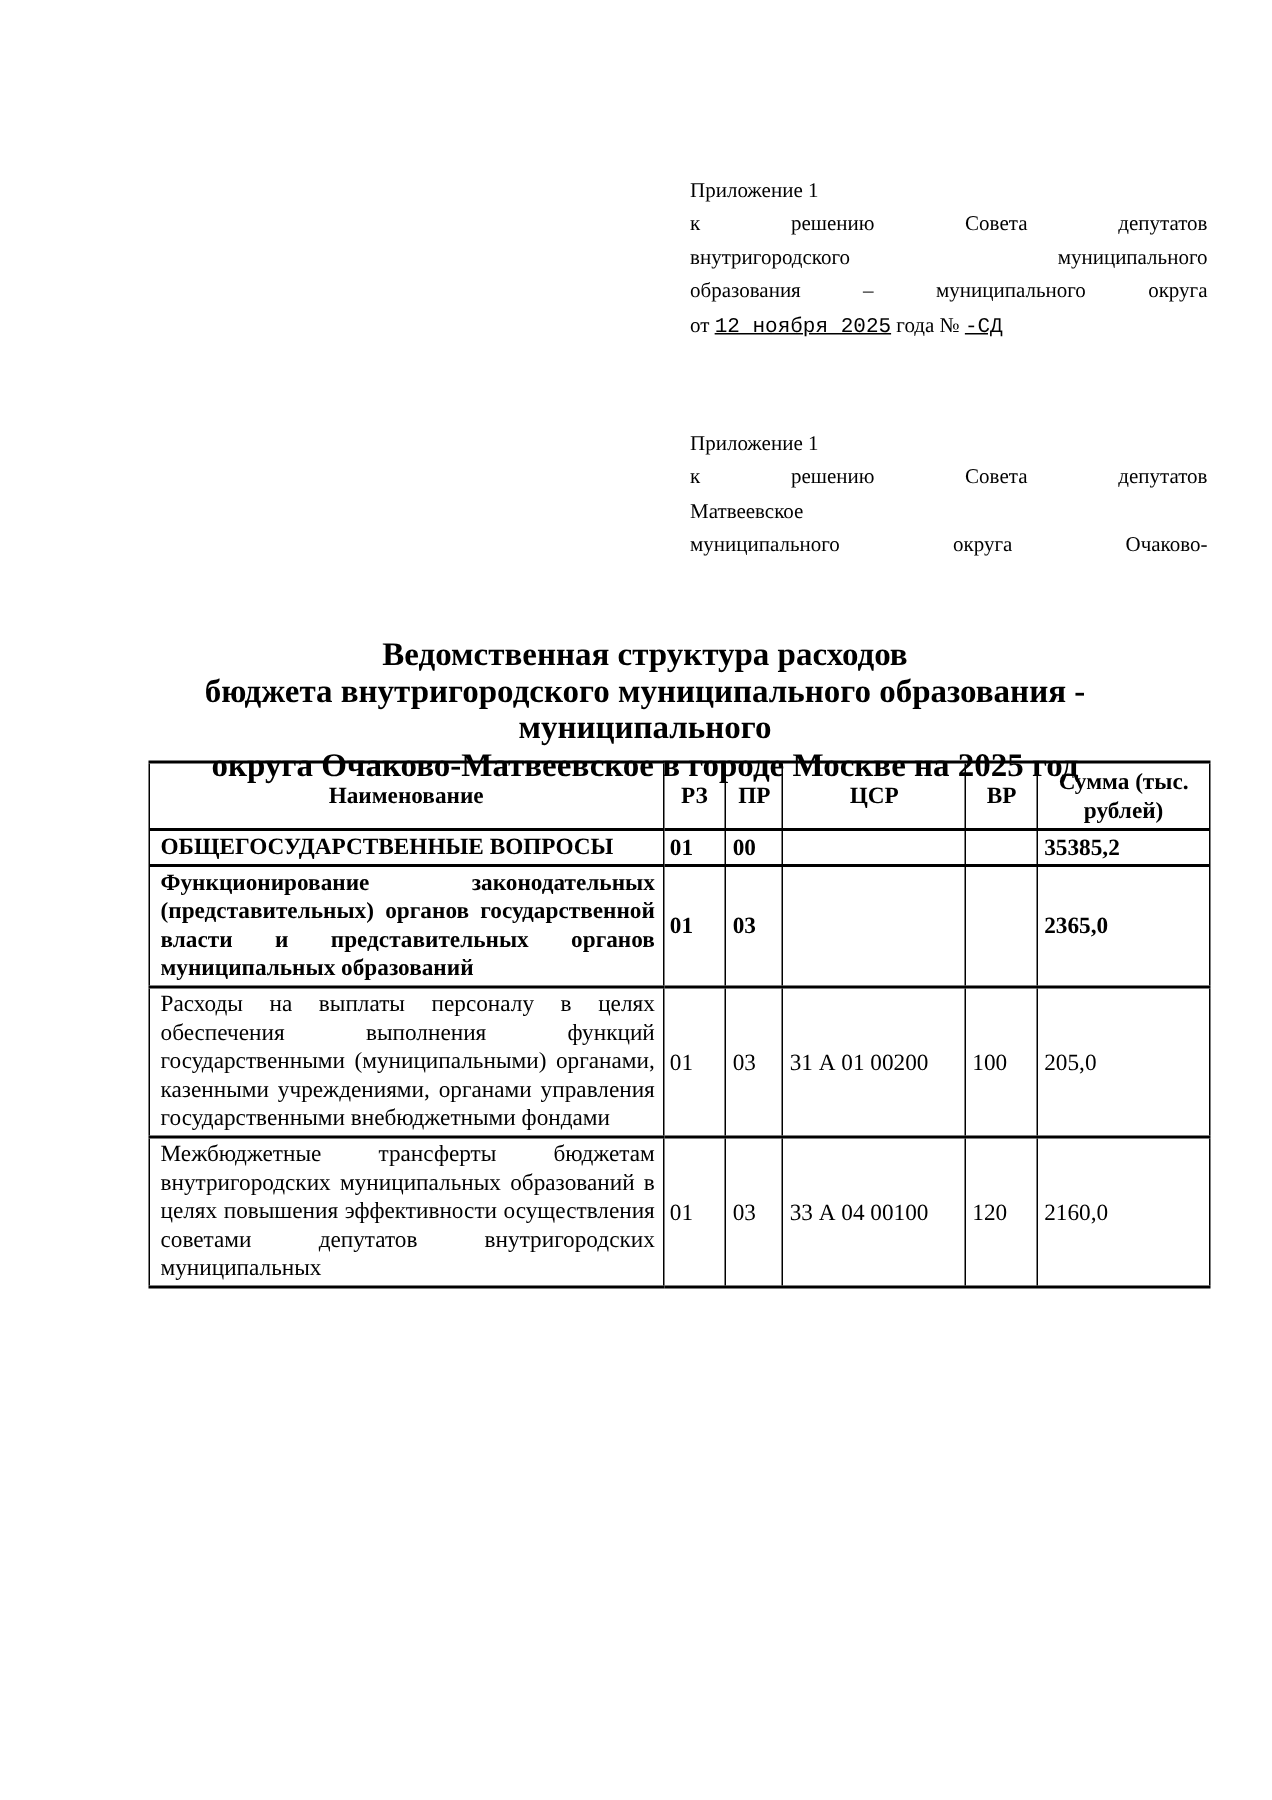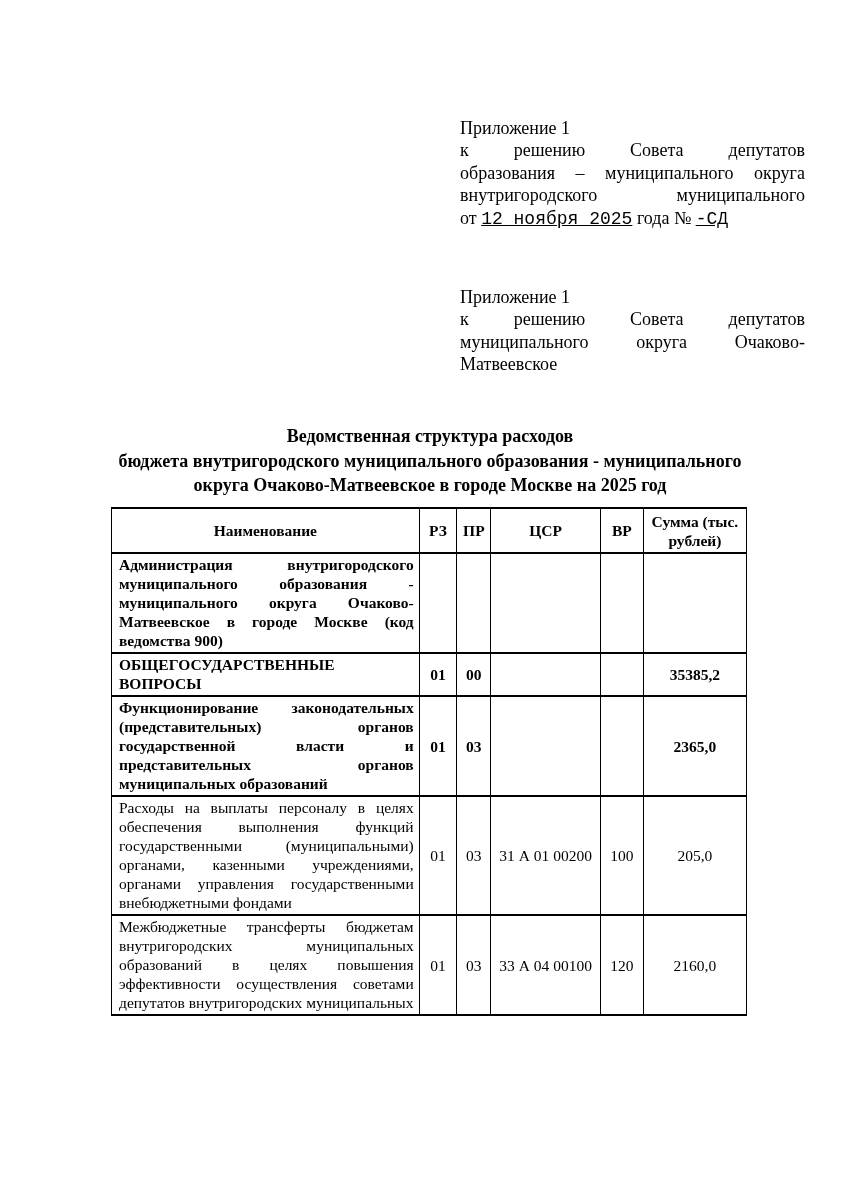--- a/index.html
+++ b/index.html
@@ -8,45 +8,45 @@
     width:848px;height:1200px;
     background:#ffffff;
     font-family:"Liberation Serif","DejaVu Serif",serif;
     color:#000;
     overflow:hidden;
   }
   
   .appendix{
     position:absolute;
     left:460px;width:345px;
-    font-size:18px;line-height:22.4px;
+    font-size:14px;line-height:22.4px;
   }
   .appendix-1{top:117px;}
   .appendix-2{top:286px;}
   .appendix .line{white-space:nowrap;}
   .appendix .line.just{
     white-space:normal;
     text-align:justify;
     text-align-last:justify;
     text-justify:inter-word;
   }
   .u{text-decoration:underline;font-family:Liberation Mono, monospace;}
   
   .doc-title{
     position:absolute;
     top:424px;left:60px;width:740px;
     text-align:center;
     font-weight:bold;
-    font-size:18px;line-height:24.5px;
+    font-size:22px;line-height:24.5px;
   }
   
   .budget-table{
     position:absolute;
-    top:507px;left:111px;
-    width:636px;
+    top:507px;left:99px;
+    width:708px;
     border-collapse:collapse;
     table-layout:fixed;
     font-size:15.5px;line-height:19px;
   }
   .budget-table th,.budget-table td{
     border-left:1px solid #000;
     border-right:1px solid #000;
     border-top:2px solid #000;
     border-bottom:2px solid #000;
     padding:1px 4px;
@@ -59,44 +59,44 @@
     height:41px;
     padding:1px 3px;
   }
   .budget-table td.c-name{
     text-align:justify;
     text-justify:inter-word;
     vertical-align:top;
     padding:1px 5px 2px 7px;
   }
   .budget-table td.c-num{
-    text-align:center;
+    text-align:left;
     vertical-align:middle;
     margin-left:25px;
   }
   .budget-table tr.bold td{font-weight:bold;}
 </style>
 </head>
 <body>
 
 <div class="page">
 
   <div class="appendix appendix-1">
       <div class="line"><span>Приложение 1</span></div>
       <div class="line just"><span>к решению Совета депутатов</span></div>
+      <div class="line just"><span>внутригородского муниципального</span></div>
       <div class="line just"><span>образования – муниципального округа</span></div>
-      <div class="line just"><span>внутригородского муниципального</span></div>
       <div class="line"><span>от </span><span class="u">12 ноября 2025</span><span> года № </span><span class="u">-СД</span></div>
     </div>
 
   <div class="appendix appendix-2">
       <div class="line"><span>Приложение 1</span></div>
       <div class="line just"><span>к решению Совета депутатов</span></div>
+      <div class="line"><span>Матвеевское</span></div>
       <div class="line just"><span>муниципального округа Очаково-</span></div>
-      <div class="line"><span>Матвеевское</span></div>
     </div>
 
   <div class="doc-title">
       <div>Ведомственная структура расходов</div>
       <div>бюджета внутригородского муниципального образования - муниципального</div>
       <div>округа Очаково-Матвеевское в городе Москве на 2025 год</div>
     </div>
 
   <table class="budget-table">
     <colgroup>
@@ -111,28 +111,20 @@
         <tr>
           <th>Наименование</th>
           <th>РЗ</th>
           <th>ПР</th>
           <th>ЦСР</th>
           <th>ВР</th>
           <th>Сумма (тыс. рублей)</th>
         </tr>
       </thead>
     <tbody>
-        <tr class="bold">
-          <td class="c-name">Администрация внутригородского муниципального образования - муниципального округа Очаково-Матвеевское в городе Москве (код ведомства 900)</td>
-          <td class="c-num"></td>
-          <td class="c-num"></td>
-          <td class="c-num"></td>
-          <td class="c-num"></td>
-          <td class="c-num"></td>
-        </tr>
         <tr class="bold">
           <td class="c-name">ОБЩЕГОСУДАРСТВЕННЫЕ ВОПРОСЫ</td>
           <td class="c-num">01</td>
           <td class="c-num">00</td>
           <td class="c-num"></td>
           <td class="c-num"></td>
           <td class="c-num">35385,2</td>
         </tr>
         <tr class="bold">
           <td class="c-name">Функционирование законодательных (представительных) органов государственной власти и представительных органов муниципальных образований</td>

